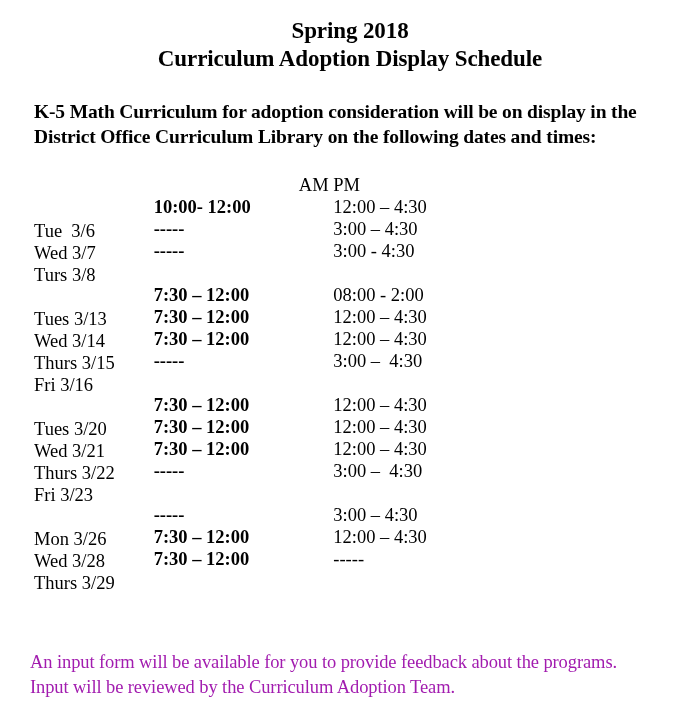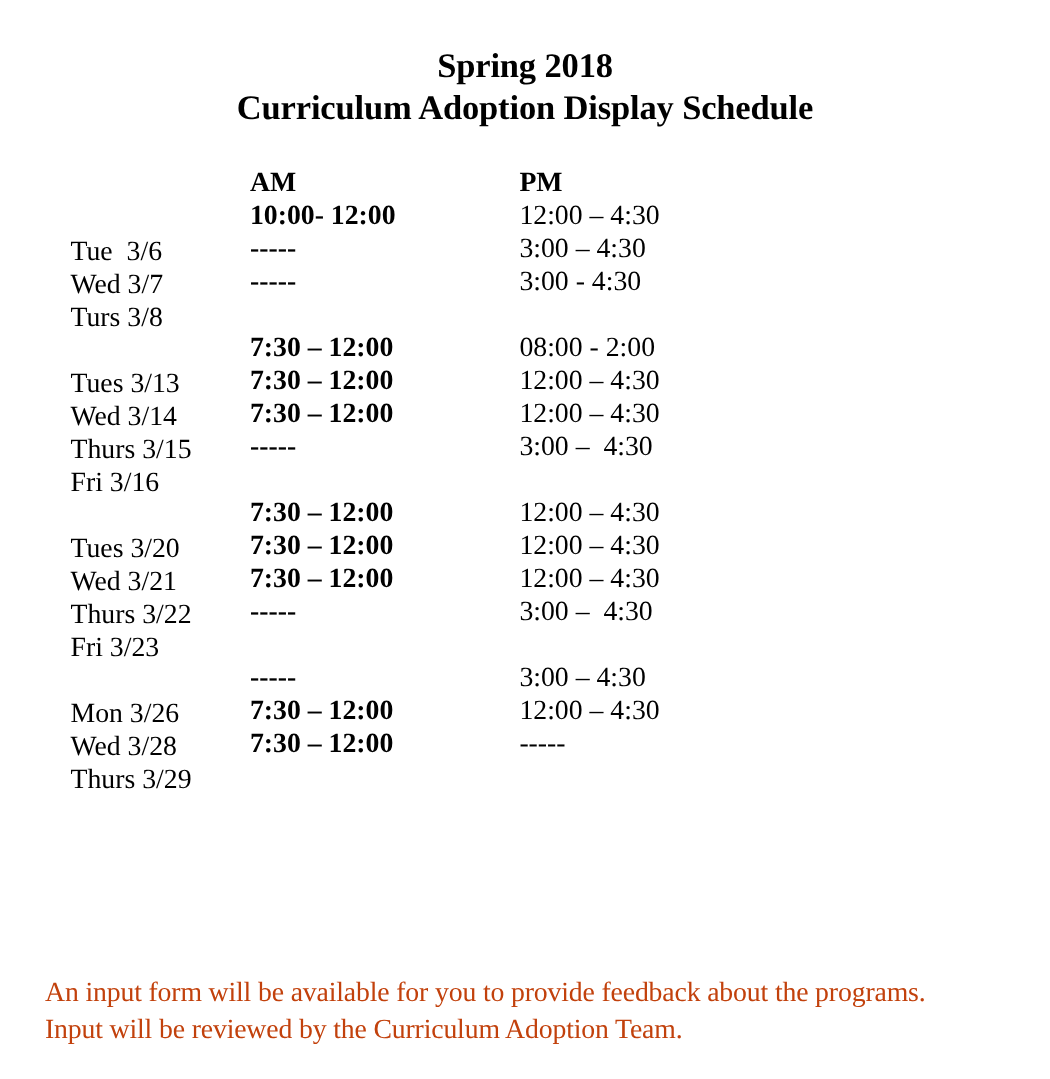--- a/index.html
+++ b/index.html
@@ -13,21 +13,21 @@
     position: relative;
     font-family: "Liberation Serif", "DejaVu Serif", serif;
     color: #000000;
     overflow: hidden;
     -webkit-font-smoothing: antialiased;
   }
 
   .page {
     position: absolute;
     inset: 0;
-    padding: 17px;
+    padding: 4px;
   }
 
   
   .title-block {
     text-align: center;
     margin-top: 13px;
     line-height: 28px;
   }
   .title-line {
     font-weight: bold;
@@ -75,21 +75,22 @@
     white-space: pre;
     font-weight: bold;
   }
   .col-pm {
     display: inline-block;
     vertical-align: top;
     white-space: pre;
   }
   .head-row .col-am,
   .head-row .col-pm {
-    font-weight: bold;
+    font-weight: normal;
+    text-align: right;
   }
 
   
   .footer-note {
     position: absolute;
     left: 30px;
     top: 650px;
     width: 660px;
     font-size: 18.5px;
     line-height: 25px;
@@ -100,20 +101,24 @@
 </head>
 <body>
 
 <div class="page">
 
   <div class="title-block">
     <div class="title-line">Spring 2018</div>
     <div class="title-line">Curriculum Adoption Display Schedule</div>
   </div>
 
+  <div class="intro">
+    <span class="intro-line">K-5 Math Curriculum for adoption consideration will be on display in the</span>
+    <span class="intro-line">District Office Curriculum Library on the following dates and times:</span>
+  </div>
 
   <div class="schedule">
 
     <div class="sch-row head-row">
       <span class="col-date"></span>
       <span class="col-am">AM</span>
       <span class="col-pm">PM</span>
     </div>
 
     <div class="sch-row">
@@ -191,18 +196,18 @@
       <span class="col-pm">12:00 – 4:30</span>
     </div>
     <div class="sch-row">
       <span class="col-date">Thurs 3/29</span>
       <span class="col-am">7:30 – 12:00</span>
       <span class="col-pm">-----</span>
     </div>
 
   </div>
 
-  <div class="footer-note" style="color: #c2410c;">
+  <div class="footer-note" style="color: #a21caf;">
     <span class="footer-line">An input form will be available for you to provide feedback about the programs.</span>
     <span class="footer-line">Input will be reviewed by the Curriculum Adoption Team.</span>
   </div>
 
 </div>
 
 </body></html>

